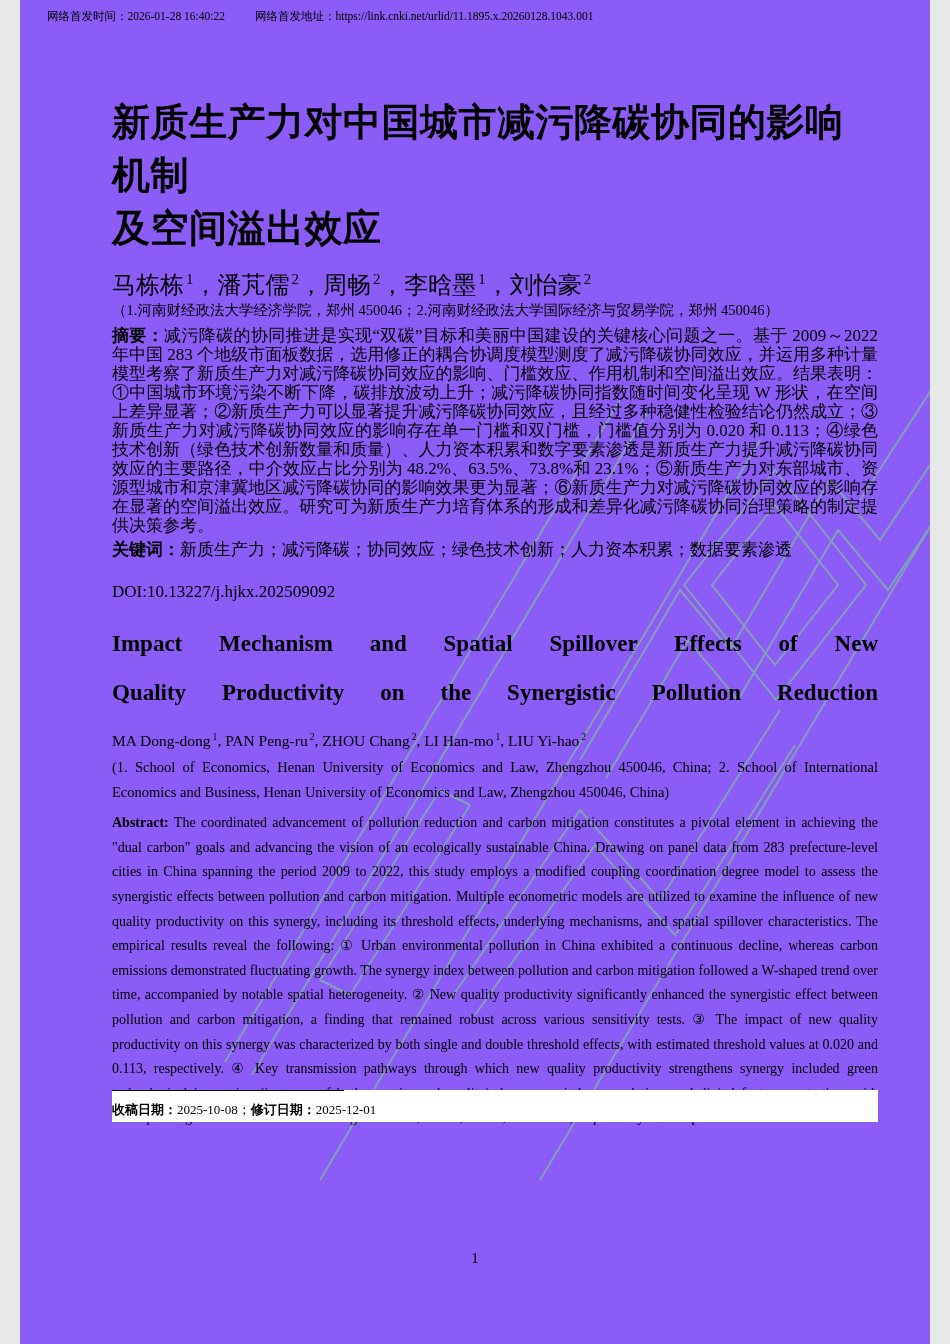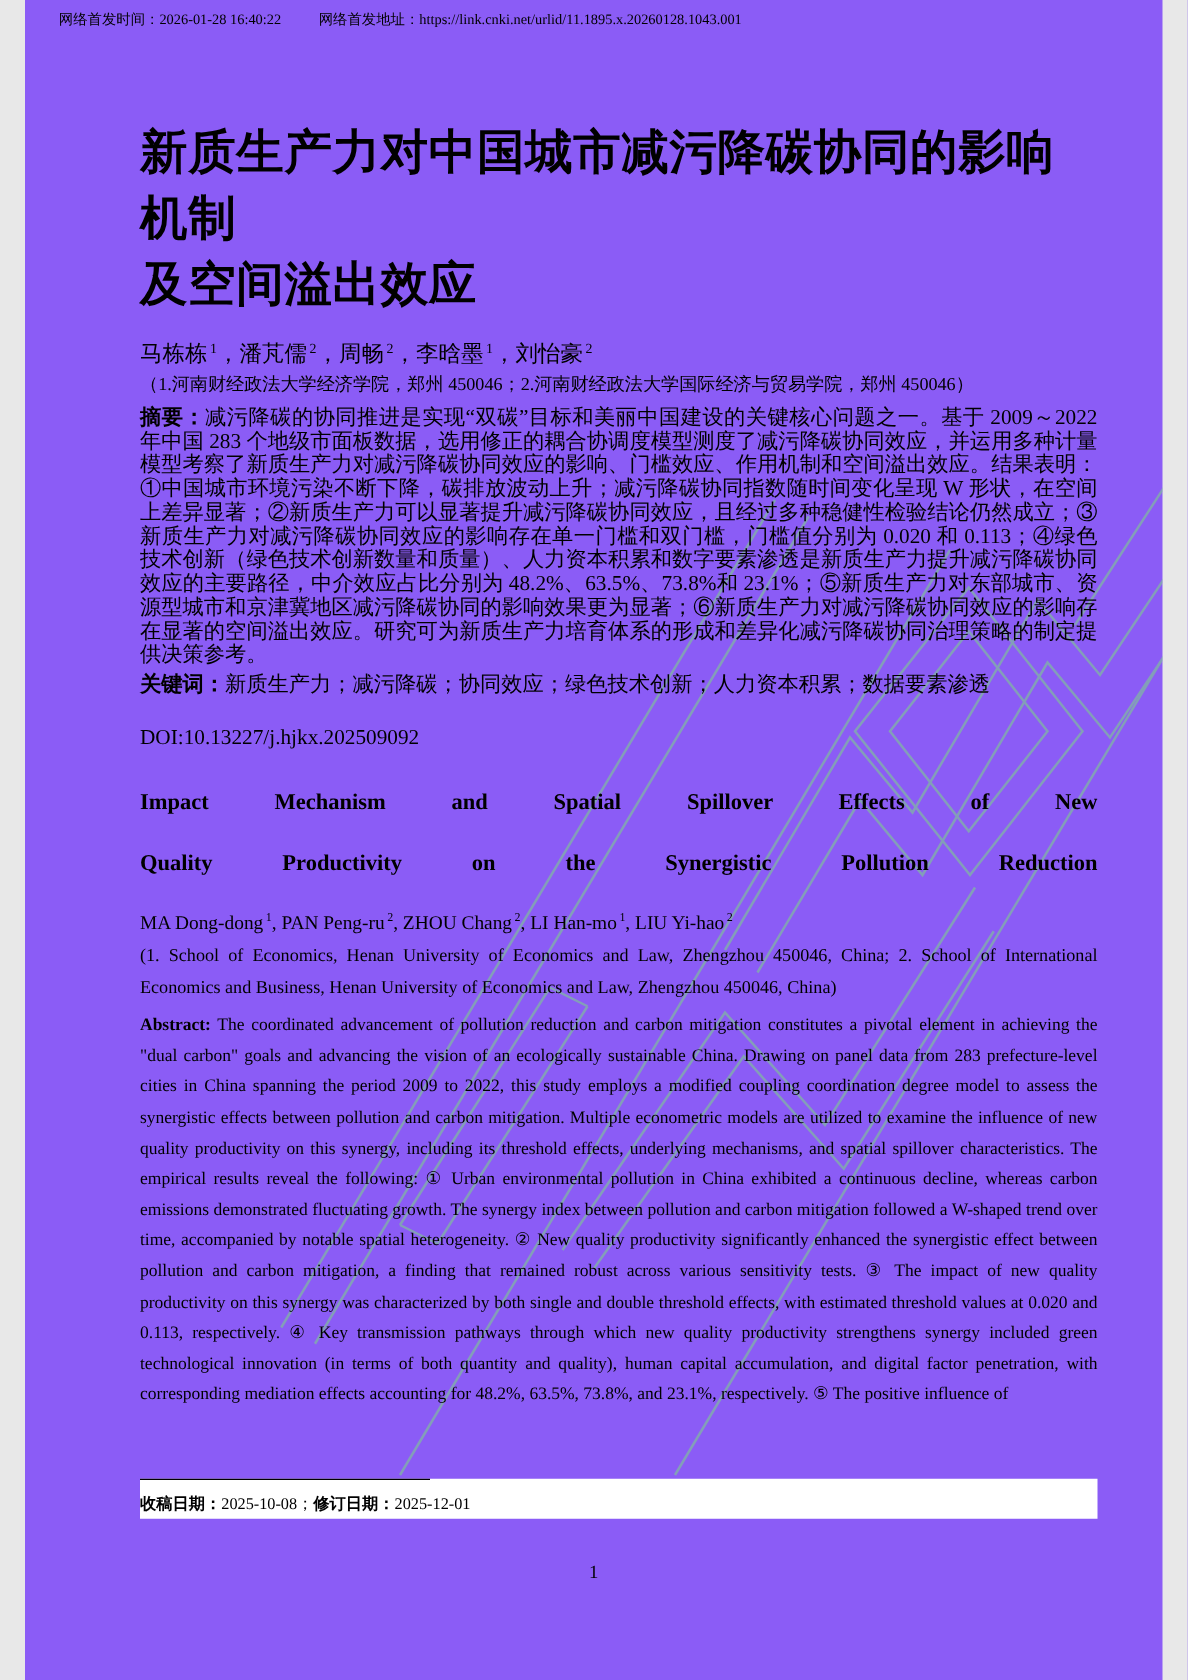--- a/index.html
+++ b/index.html
@@ -16,38 +16,38 @@
   }
   
   .watermark{ position:absolute; left:0; top:0; z-index:0; }
   
   .content{ position:absolute; left:92px; top:0; width:766px; z-index:1; }
   .cn-title{
     margin:96px 0 0 0; font-family:"Liberation Sans","DejaVu Sans",sans-serif;
     font-weight:900; font-size:38px; line-height:53px; letter-spacing:.5px;
   }
   .cn-title .line{ display:block; }
-  .cn-authors{ margin-top:11px; font-size:18px; line-height:26px; }
+  .cn-authors{ margin-top:11px; font-size:24px; line-height:26px; }
   .cn-authors sup, .en-authors sup{ font-size:.62em; vertical-align:super; margin-left:2px; }
   .cn-affiliation{ margin-top:2px; font-size:14.5px; line-height:21px; }
   .cn-para{ margin:5px 0 0 0; font-size:17px; line-height:19px; text-align:justify; }
   .cn-label{ font-weight:700; }
   .doi{ margin-top:20px; font-size:17px; line-height:25px; }
-  .en-title{ margin:15px 0 0 0; font-weight:700; font-size:18px; line-height:49px; }
+  .en-title{ margin:15px 0 0 0; font-weight:700; font-size:23px; line-height:49px; }
   .en-title .jline{ display:block; text-align:justify; height:49px; overflow:hidden; }
   .en-title .jline::after{ content:""; display:inline-block; width:100%; }
   .en-title .lline{ display:block; }
   .en-authors{ margin-top:9px; font-size:15.5px; line-height:22px; }
   .en-affiliation{ margin-top:3px; font-size:14.5px; line-height:25px; text-align:justify; }
   .en-abstract{ margin:6px 0 0 0; font-size:14px; line-height:24.6px; text-align:justify;
     max-height:320px; overflow:hidden; }
   .en-label{ font-weight:700; }
   
   .footnote{
-    position:absolute; left:92px; top:1183px; width:766px; z-index:3; background:#fff;
+    position:absolute; left:92px; top:1090px; width:766px; z-index:3; background:#fff;
     font-size:13px; line-height:24px;
   }
   .fn-rule{ width:232px; height:0; border-top:1.6px solid #000; margin:0 0 7px 0; }
   .fn-row{ display:flex; }
   .fn-label{ font-weight:700; white-space:nowrap; }
   .fn-content{ flex:1; }
   .page-number{
     position:absolute; left:0; right:0; top:1250px; z-index:3;
     text-align:center; font-size:15px;
   }

